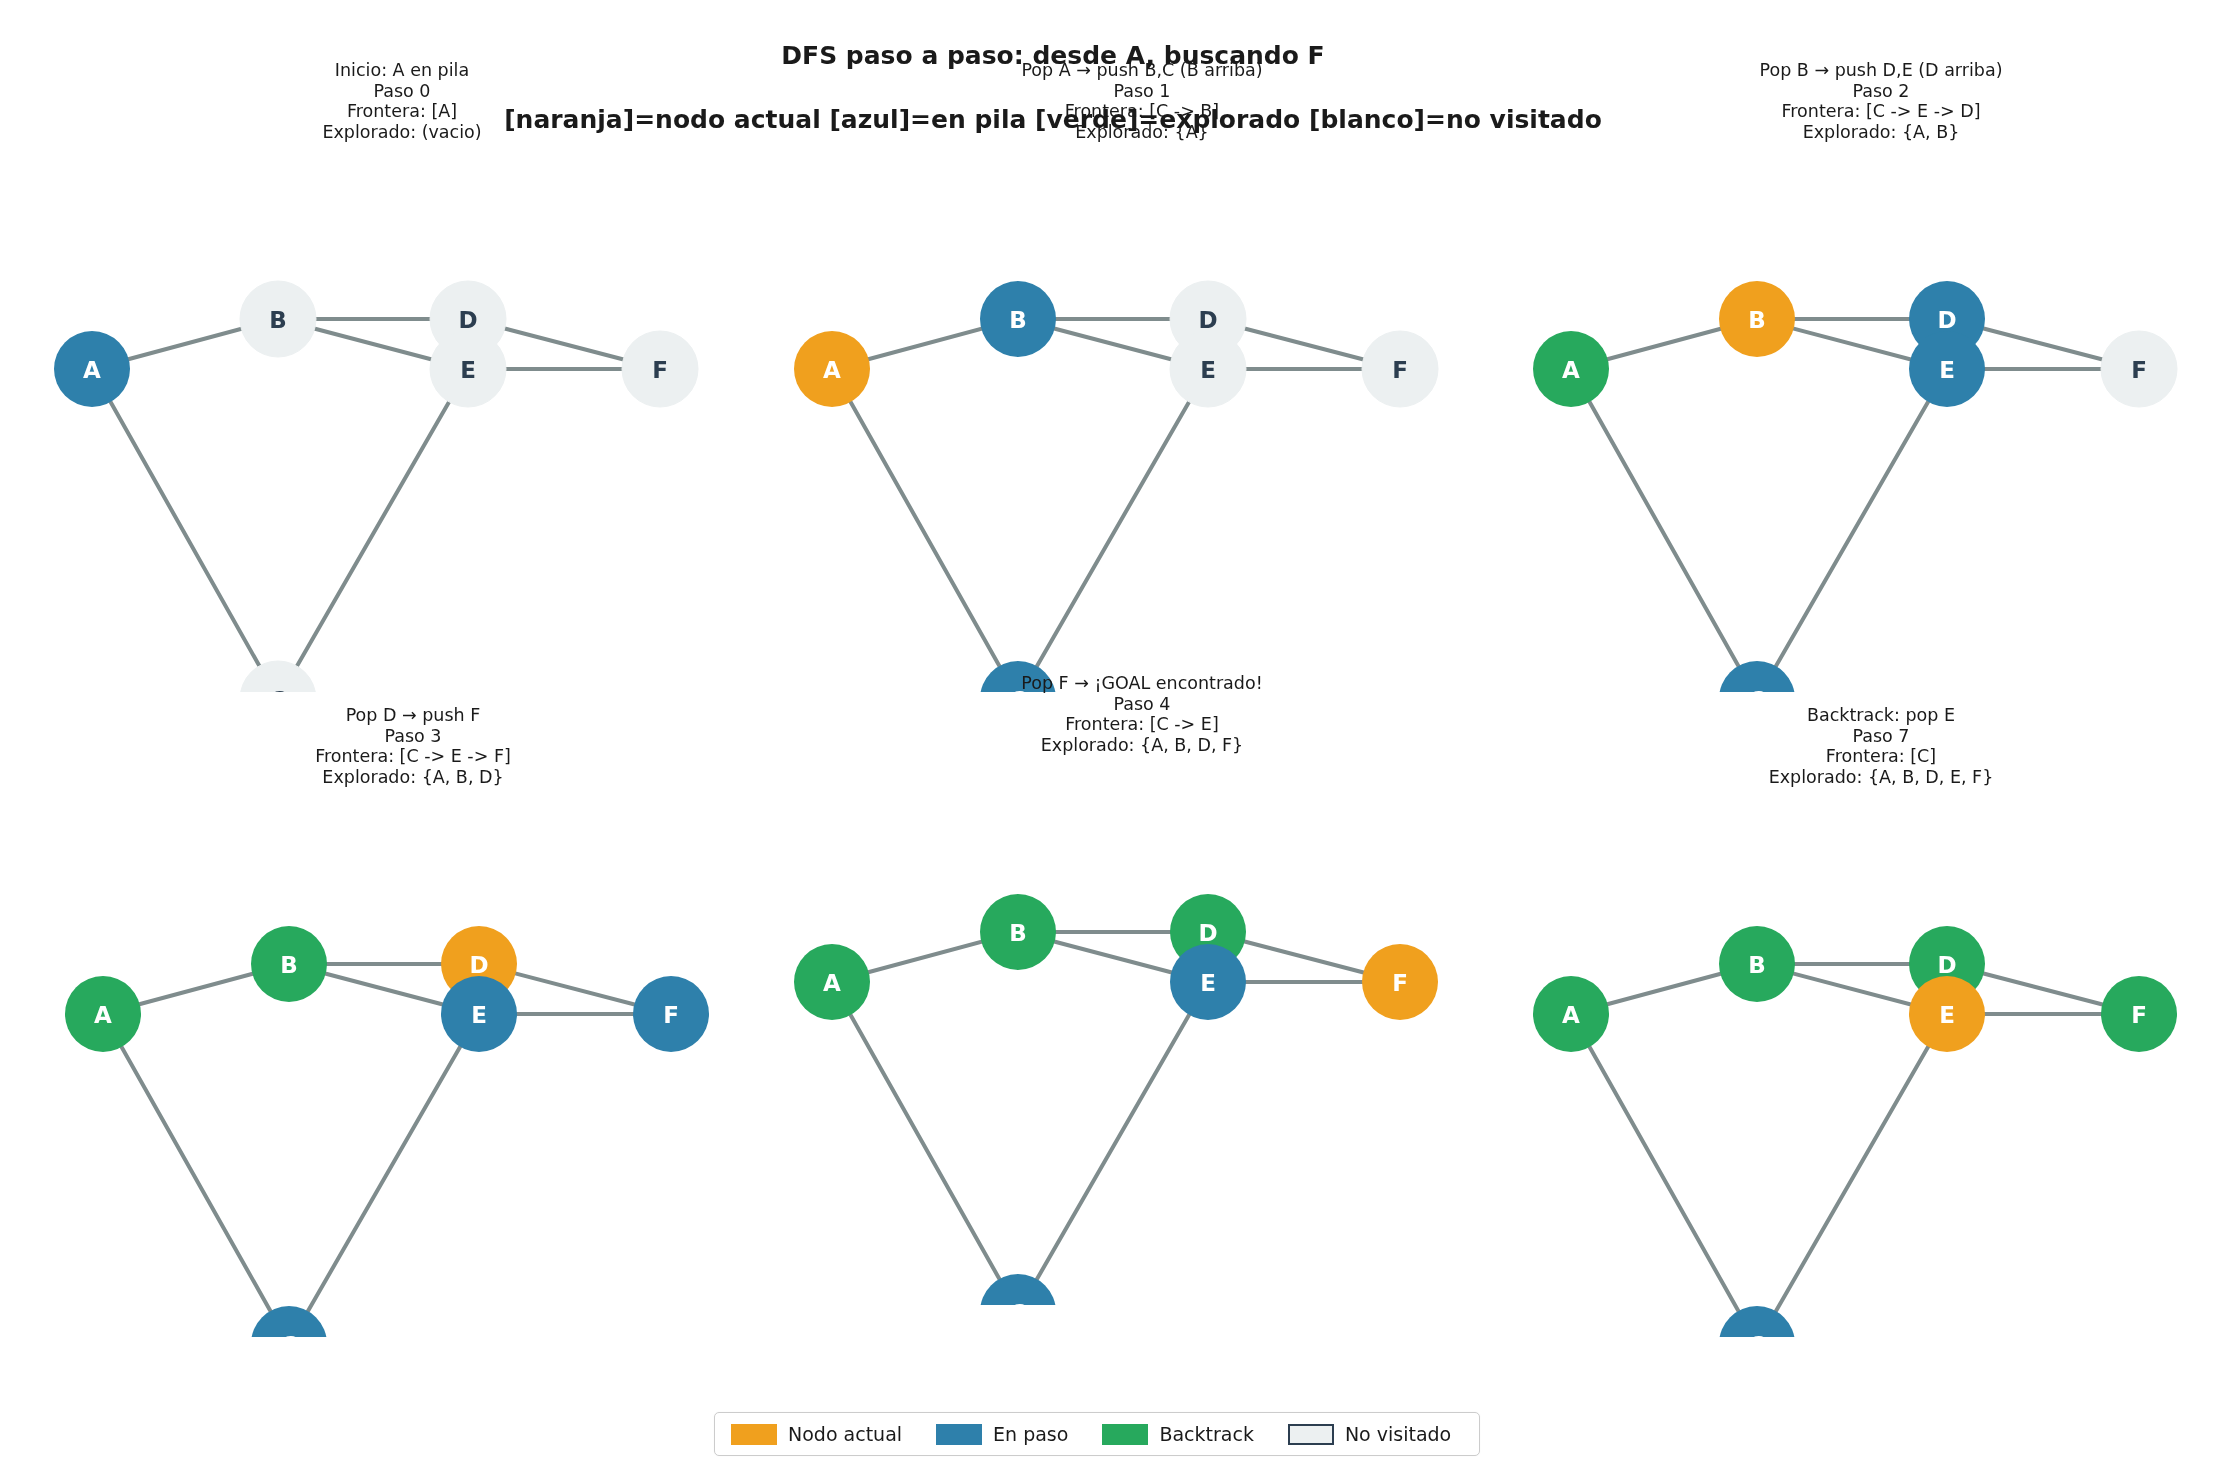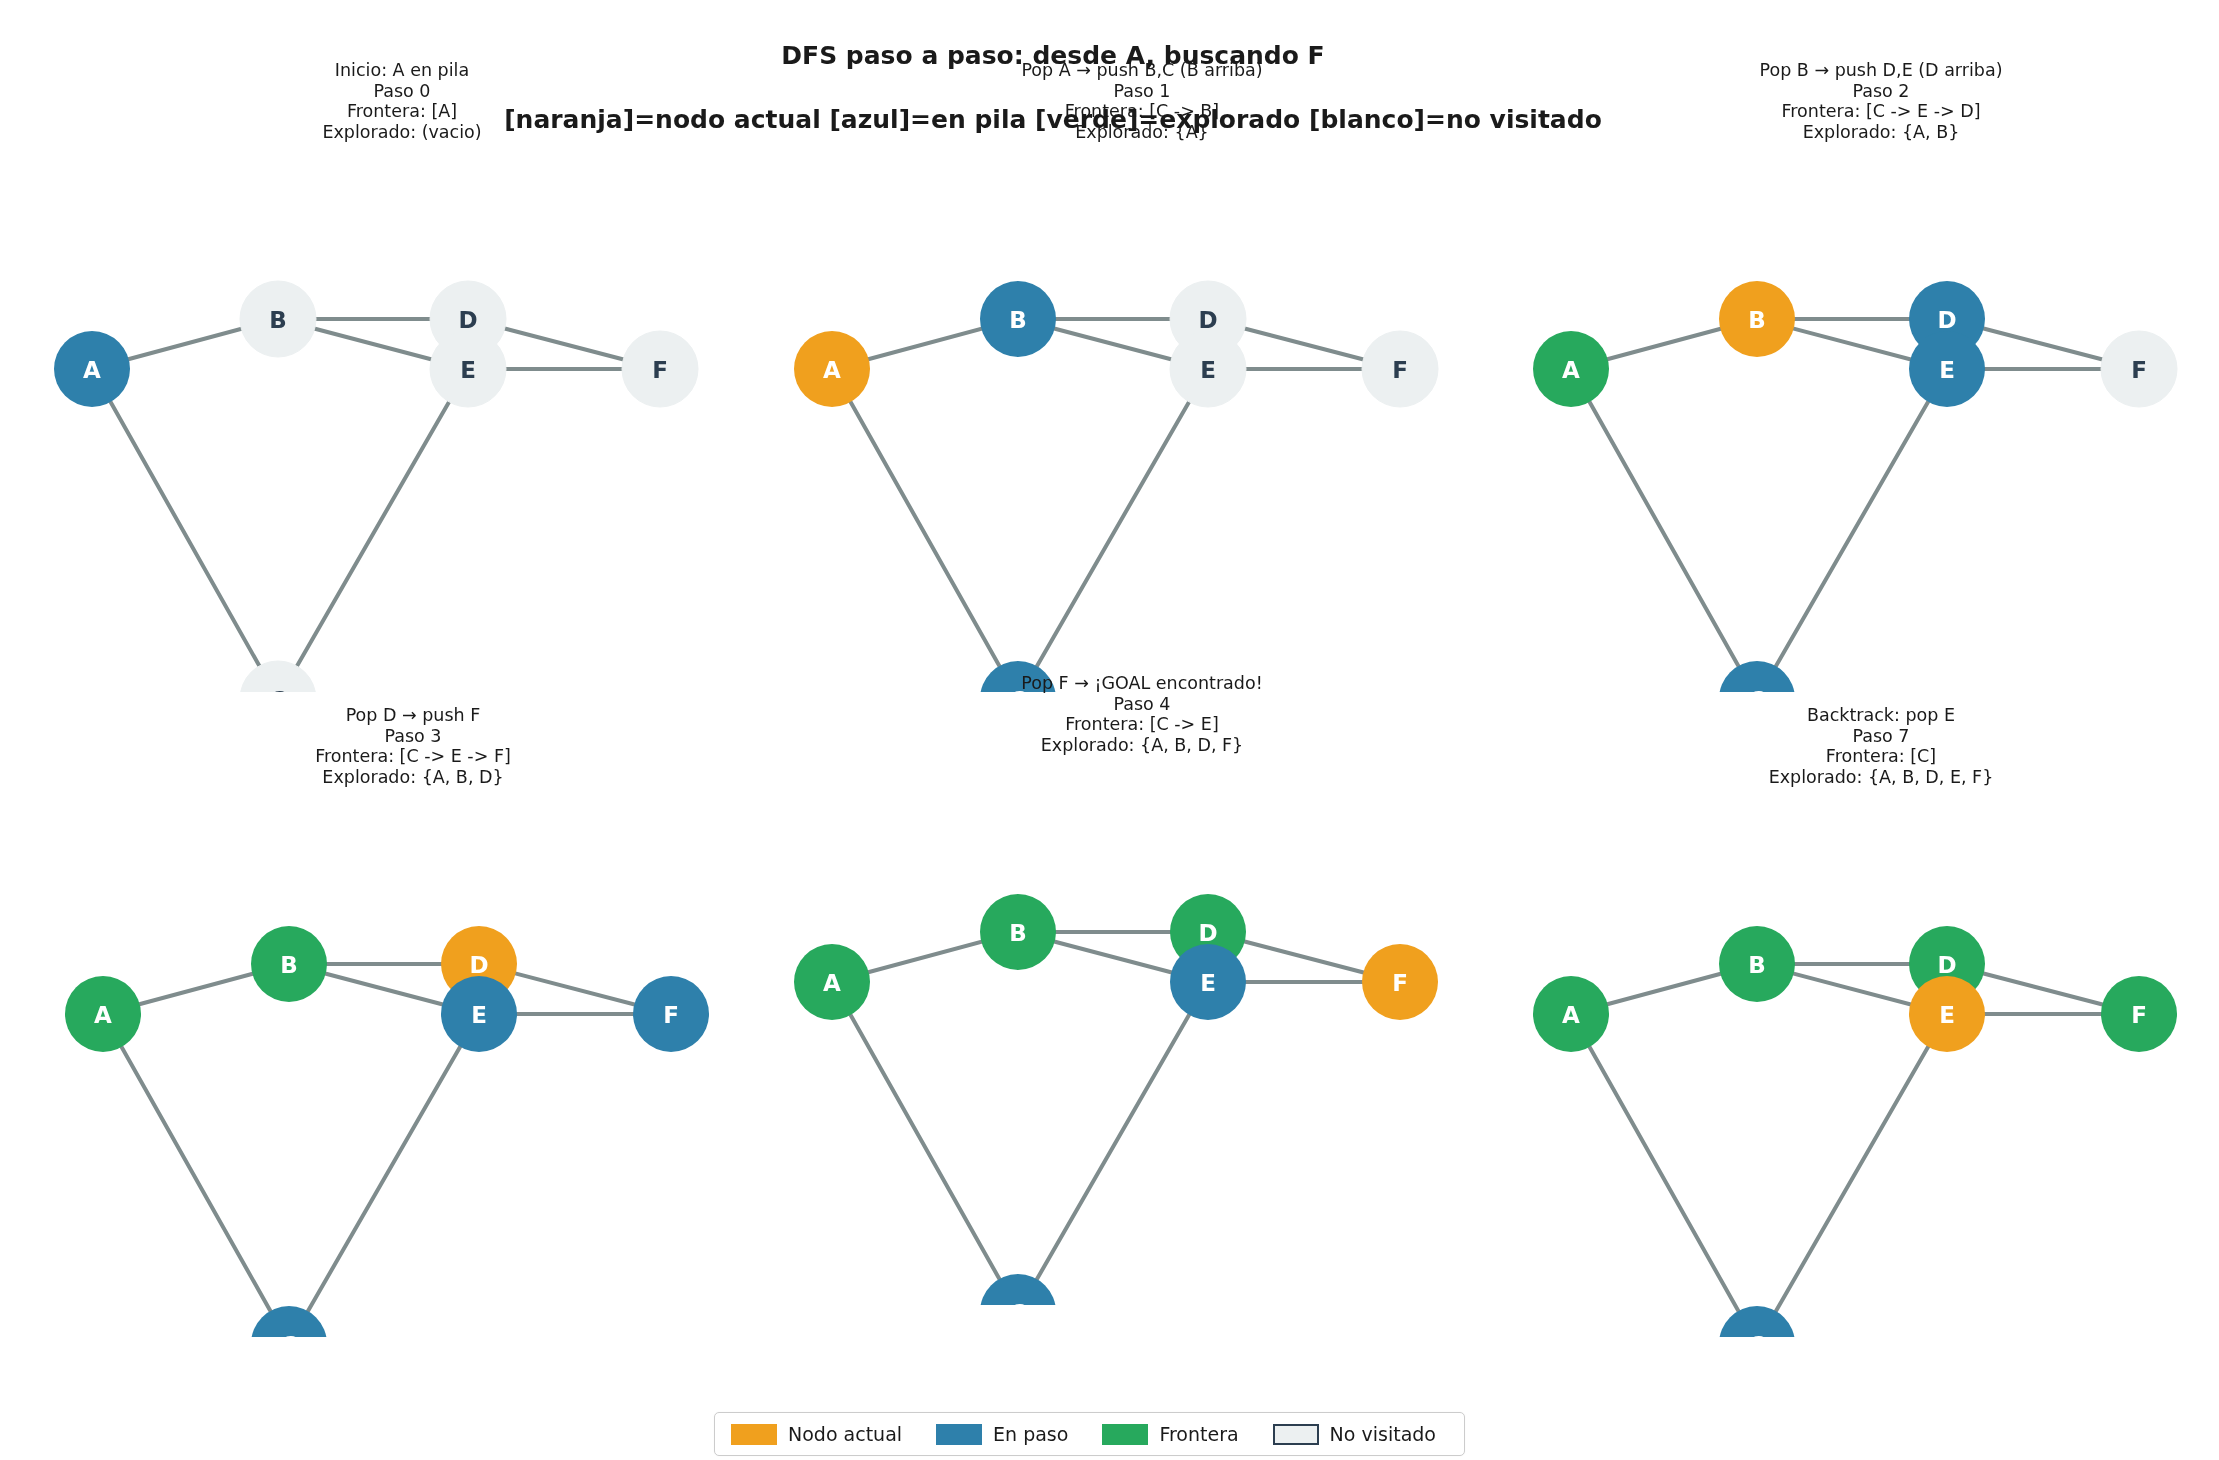--- a/index.html
+++ b/index.html
@@ -366,21 +366,21 @@
         <div class="legend-item">
           <span class="legend-swatch" style="background: rgb(240, 160, 30);"></span>
           <span class="legend-text">Nodo actual</span>
         </div>
         <div class="legend-item">
           <span class="legend-swatch" style="background: rgb(46, 128, 171);"></span>
           <span class="legend-text">En paso</span>
         </div>
         <div class="legend-item">
           <span class="legend-swatch" style="background: rgb(39, 169, 93);"></span>
-          <span class="legend-text">Frontera</span>
+          <span class="legend-text">Backtrack</span>
         </div>
         <div class="legend-item">
           <span class="legend-swatch" style="background: rgb(236, 240, 241); border: 2px solid rgb(44, 62, 80);"></span>
           <span class="legend-text">No visitado</span>
         </div>
       </div>
   </div>
 
 </div>
 

